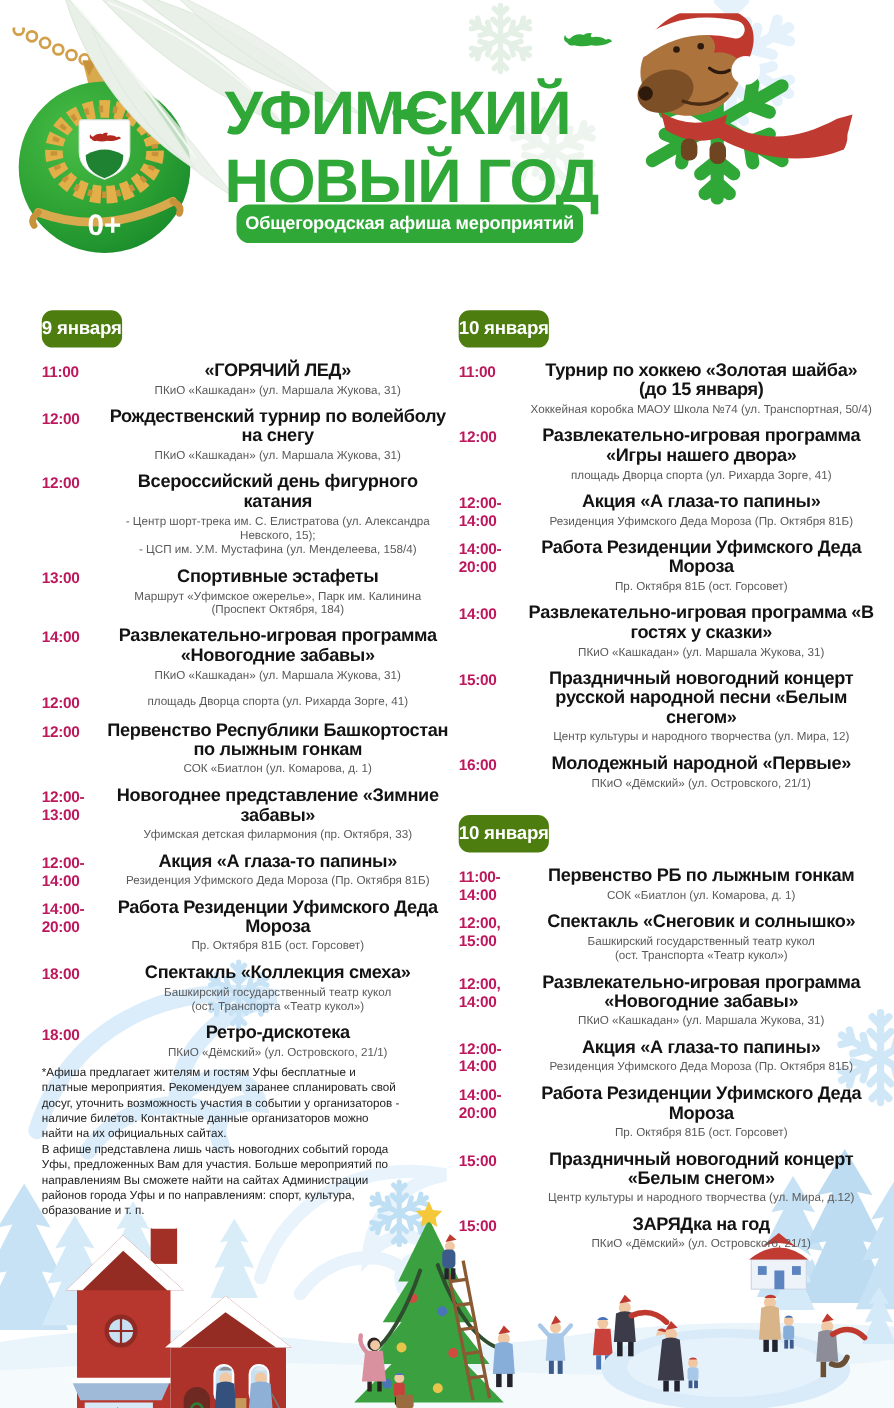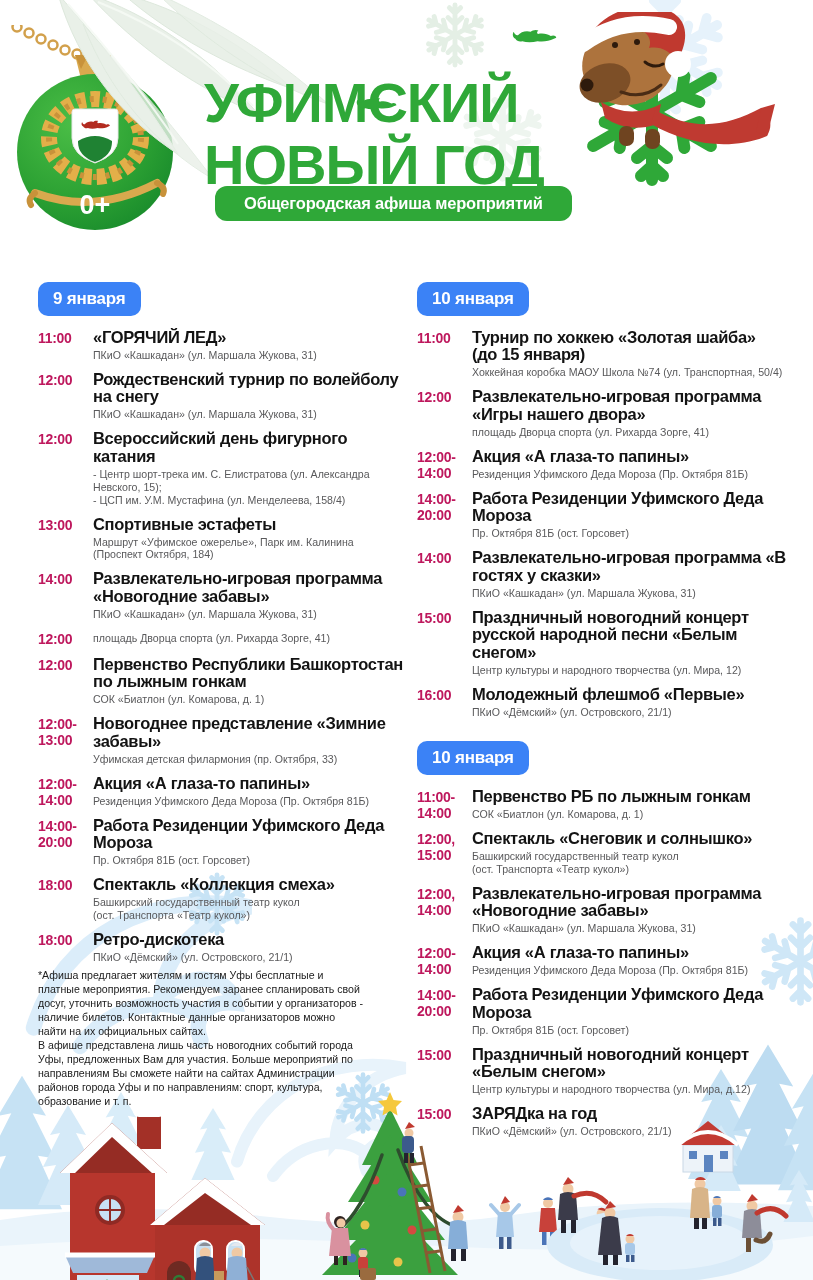--- a/index.html
+++ b/index.html
@@ -11,42 +11,42 @@
   .abs{position:absolute}
 
   
   .title{
     position:absolute;left:204px;top:34px;z-index:3;
     font-size:56px;line-height:1.12;font-weight:700;color:#2fa838;letter-spacing:-1px;
   }
   .subtitle-pill{
     position:absolute;left:215px;top:186px;z-index:3;
     background:#2fa838;color:#fff;font-weight:700;font-size:16.5px;
-    padding:8px 29px;border-radius:12px;letter-spacing:-0.2px;text-align:right;
+    padding:8px 8px;border-radius:12px;letter-spacing:-0.2px;text-align:right;
   }
   .age-badge{
     position:absolute;left:60px;top:190px;width:70px;z-index:4;text-align:center;
     color:#fff;font-weight:700;font-size:27px;
   }
 
   
   .col{position:absolute;top:282px;z-index:3;}
   #col-left{left:38px;width:374px;}
   #col-right{left:417px;width:386px;}
   .day + .day{margin-top:22px;}
   .pill{
-    display:inline-block;background:#3b82f6;color:#fff;font-weight:700;font-size:17px;
-    padding:7px 15px;border-radius:10px;margin-bottom:13px;letter-spacing:-0.2px;
+    display:inline-block;background:#4d7c0f;color:#fff;font-weight:700;font-size:17px;
+    padding:7px 0;border-radius:10px;margin-bottom:13px;letter-spacing:-0.2px;
   }
   .event{display:flex;margin-bottom:9px;}
   .ev-time{
     flex:0 0 55px;font-weight:700;font-size:14px;color:#be185d;line-height:1.15;
     white-space:pre-line;padding-top:1px;letter-spacing:-0.3px;
   }
-  .ev-body{flex:1;min-width:0;}
+  .ev-body{flex:1;min-width:0;text-align:center;}
   .ev-title{
     font-weight:700;font-size:16.5px;line-height:1.06;color:#131313;
     letter-spacing:-0.3px;white-space:pre-line;
   }
   .ev-venue{
     font-size:10.6px;line-height:1.22;color:#59595b;margin-top:2.5px;white-space:pre-line;
   }
 
   
   .footnote{
@@ -339,21 +339,21 @@
         </div>
       </div><div class="event">
         <div class="ev-time">15:00</div>
         <div class="ev-body">
           <div class="ev-title">Праздничный новогодний концерт русской народной песни «Белым снегом»</div>
           <div class="ev-venue">Центр культуры и народного творчества (ул. Мира, 12)</div>
         </div>
       </div><div class="event">
         <div class="ev-time">16:00</div>
         <div class="ev-body">
-          <div class="ev-title">Молодежный флешмоб «Первые»</div>
+          <div class="ev-title">Молодежный народной «Первые»</div>
           <div class="ev-venue">ПКиО «Дёмский» (ул. Островского, 21/1)</div>
         </div>
       </div></section>
     <section class="day"><div class="pill">10 января</div><div class="event">
         <div class="ev-time">11:00-
 14:00</div>
         <div class="ev-body">
           <div class="ev-title">Первенство РБ по лыжным гонкам</div>
           <div class="ev-venue">СОК «Биатлон (ул. Комарова, д. 1)</div>
         </div>

